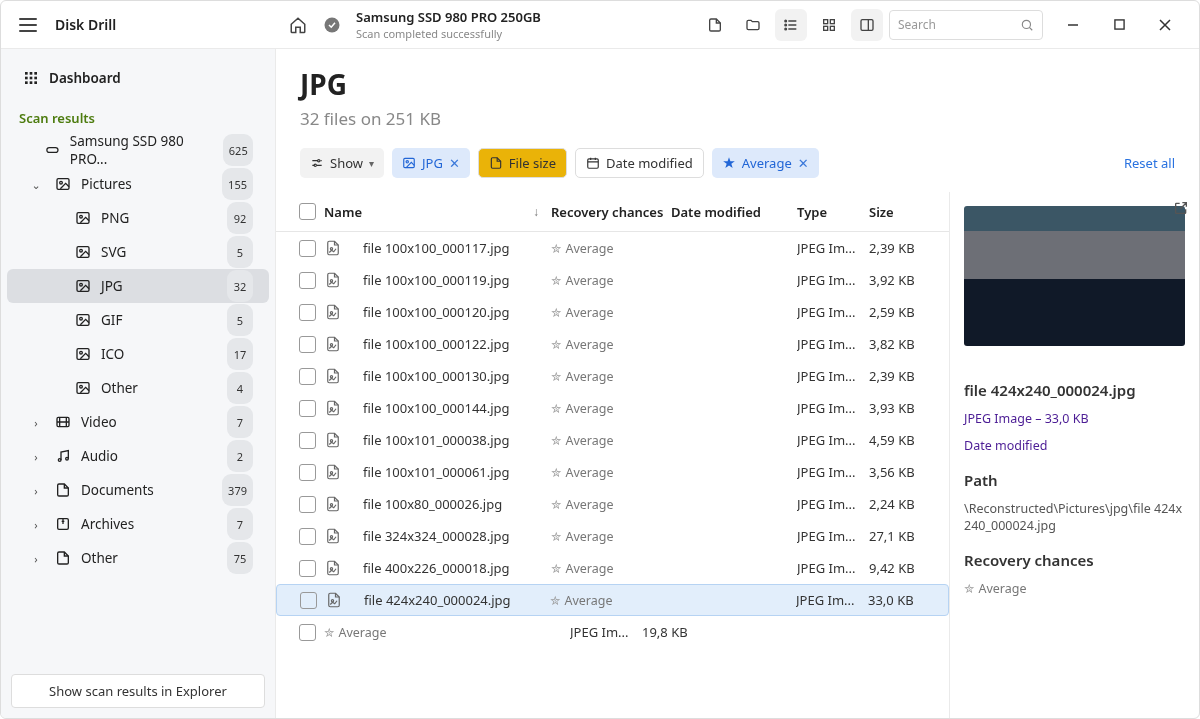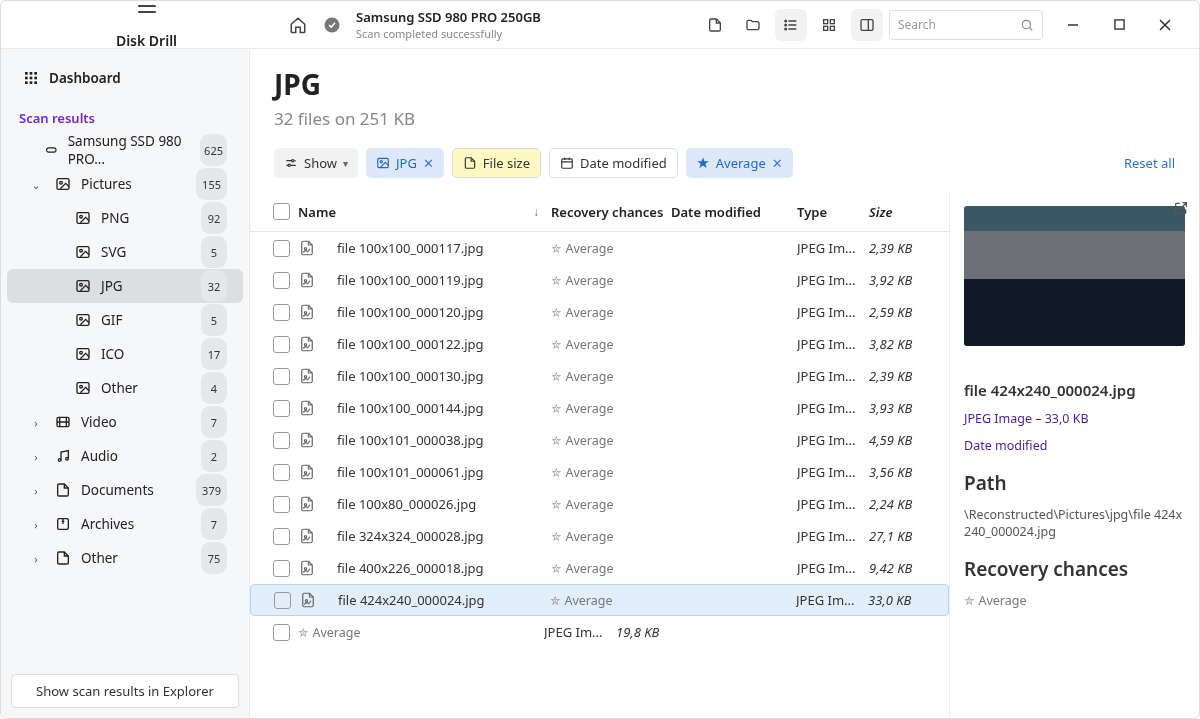--- a/index.html
+++ b/index.html
@@ -1,45 +1,45 @@
 <!DOCTYPE html>
 <html><head>
 <meta charset="utf-8">
 <style>
 * { margin: 0; padding: 0; box-sizing: border-box; font-family: -apple-system, "Segoe UI", system-ui, sans-serif; }
 body { width: 1200px; height: 719px; background: #fff; overflow: hidden; border: 1px solid #ddd; border-radius: 6px; display: flex; flex-direction: column; }
 
 
 .topbar { height: 48px; display: flex; align-items: center; padding: 0 18px; gap: 14px; border-bottom: 1px solid #eaeaea; }
-.topbar-left { display: flex; align-items: center; gap: 18px; width: 255px; flex-direction: column; }
+.topbar-left { display: flex; align-items: center; gap: 18px; width: 255px; }
 .hamburger { width: 18px; height: 14px; display: flex; flex-direction: column; justify-content: space-between; }
 .hamburger span { height: 2px; background: #444; border-radius: 2px; }
 .app-title { font-weight: 600; font-size: 14px; color: #222; }
 .topbar-center { display: flex; align-items: center; gap: 14px; flex: 1; }
 .tb-ic { width: 20px; height: 20px; display: flex; align-items: center; justify-content: center; color: #444; }
 .scan-title { font-weight: 600; font-size: 13px; color: #222; }
 .scan-sub { font-size: 11px; color: #888; }
 .topbar-right { display: flex; align-items: center; gap: 6px; }
 .sq-btn { width: 32px; height: 32px; border-radius: 6px; display: flex; align-items: center; justify-content: center; color: #444; }
 .sq-btn.active { background: #f2f2f2; }
 .search-box { width: 154px; height: 30px; border: 1px solid #ddd; border-radius: 4px; display: flex; align-items: center; padding: 0 8px; font-size: 12px; color: #999; justify-content: space-between; }
 .win-ctrl { width: 32px; height: 32px; display: flex; align-items: center; justify-content: center; color: #333; margin-left: 8px; }
 
 
 .body { flex: 1; display: flex; overflow: hidden; }
-.sidebar { width: 249px; background: #f6f7f9; display: flex; flex-direction: column; border-right: 1px solid #eaeaea; }
+.sidebar { width: 275px; background: #f6f7f9; display: flex; flex-direction: column; border-right: 1px solid #eaeaea; }
 .side-scroll { flex: 1; overflow-y: auto; padding-top: 12px; }
 .side-item { display: flex; align-items: center; height: 34px; padding: 0 16px; font-size: 13.5px; color: #222; gap: 10px; border-radius: 6px; margin: 0 6px; position: relative; }
 .side-item.head { font-weight: 600; }
 .side-item.sub { padding-left: 48px; }
 .side-item.sub2 { padding-left: 68px; }
 .side-item.selected { background: #dcdee2; }
 .side-chev { width: 14px; display: flex; align-items: center; justify-content: center; font-size: 11px; color: #555; position: absolute; left: 22px; }
 .side-count { margin-left: auto; background: #e5e7ea; color: #333; font-size: 11px; min-width: 26px; height: 18px; border-radius: 9px; display: flex; align-items: center; justify-content: center; padding: 16px 6px; }
-.section-label { font-size: 13px; font-weight: 600; color: #6d28d9; padding: 14px 18px 6px; }
+.section-label { font-size: 13px; font-weight: 600; color: #4d7c0f; padding: 14px 18px 6px; }
 .explorer-btn { margin: 10px; height: 34px; border: 1px solid #ddd; border-radius: 4px; display: flex; align-items: center; justify-content: center; font-size: 13px; color: #333; background: #fff; }
 
 
 .main { flex: 1; display: flex; flex-direction: column; overflow: hidden; position: relative; }
 .main-head { padding: 16px 24px 10px; }
 .page-title { font-size: 28px; font-weight: 700; color: #222; }
 .page-sub { font-size: 17px; color: #888; margin-top: 4px; }
 .filter-bar { display: flex; align-items: center; gap: 8px; padding: 8px 24px 14px; }
 .chip { height: 30px; border-radius: 5px; display: flex; align-items: center; gap: 6px; padding: 0 10px; font-size: 13px; background: #f2f2f2; color: #333; }
 .chip.blue { background: #dde9fb; color: #2266d6; }
@@ -49,35 +49,35 @@
 
 .table-wrap { flex: 1; display: flex; overflow: hidden; }
 .table { flex: 1; overflow-y: auto; }
 .th-row { display: flex; align-items: center; height: 40px; padding: 0 14px; border-bottom: 1px solid #e6e6e6; font-size: 13px; font-weight: 600; color: #222; }
 .cell-chk { width: 34px; display: flex; align-items: center; justify-content: center; }
 .chk { width: 17px; height: 17px; border: 1.5px solid #999; border-radius: 3px; }
 .cell-name { flex: 1; display: flex; align-items: center; gap: 21px; min-width: 0; }
 .cell-rec { width: 120px; }
 .cell-mod { width: 110px; }
 .cell-type { width: 72px; white-space: nowrap; overflow: hidden; text-overflow: ellipsis; margin-left: 16px; }
-.cell-size { width: 66px; font-style: italic; }
+.cell-size { width: 66px; }
 .row { display: flex; align-items: center; height: 32px; padding: 0 14px; font-size: 13px; color: #333; }
 .row.selected { background: #e2eefb; border: 1px solid #b6d3f3; border-radius: 4px; }
 .ftype-ic { width: 18px; height: 18px; flex-shrink: 0; }
 .rec-badge { display: flex; align-items: center; gap: 4px; color: #777; font-size: 12.5px; }
 .star { color: #999; }
 .sort-ic { margin-left: auto; margin-right: 12px; color: #777; font-size: 12px; }
 
 
 .details { width: 250px; border-left: 1px solid #eaeaea; padding: 14px; display: flex; flex-direction: column; gap: 10px; font-size: 13px; color: #333; overflow-y: auto; position: relative; }
 .pop-ic { position: absolute; top: 8px; right: 10px; color: #555; }
 .preview { width: 100%; height: 140px; background: linear-gradient(to bottom, #3b5665 0%, #3b5665 18%, #6d6f76 18%, #6d6f76 52%, #101928 52%, #101928 100%); border-radius: 3px; }
 .d-title { font-weight: 600; font-size: 15px; }
 .d-sub { color: #4c1d95; font-size: 12.5px; }
-.d-sec { font-weight: 600; margin-top: 6px; font-size: 19px; }
+.d-sec { font-weight: 600; margin-top: 6px; font-size: 15px; }
 .d-txt { color: #555; font-size: 12.5px; word-break: break-all; }
 
 
 .footer { height: 50px; border-top: 1px solid #eaeaea; display: flex; align-items: center; justify-content: flex-end; padding: 0 14px; }
 .recover-btn { height: 32px; background: #1d84f0; color: #fff; border: none; border-radius: 5px; padding: 0 14px; font-size: 13px; }
 
 svg { display: block; }
 </style>
 </head>
 <body>
@@ -326,21 +326,21 @@
       </div>
       <div class="chip blue">
         <svg width="14" height="14" viewBox="0 0 24 24" fill="none" stroke="currentColor" stroke-width="2">
             <rect x="3" y="4" width="18" height="16" rx="2"></rect>
             <circle cx="9" cy="10" r="2"></circle>
             <path d="M21 16l-5-5-8 8"></path>
           </svg>
         <span>JPG</span>
         <span class="x">✕</span>
       </div>
-      <div class="chip" style="background:#fef9c3;border:1px solid #ddd">
+      <div class="chip" style="background:#eab308;border:1px solid #ddd">
         <svg width="14" height="14" viewBox="0 0 24 24" fill="none" stroke="currentColor" stroke-width="2">
             <path d="M14 3H6a2 2 0 00-2 2v14a2 2 0 002 2h12a2 2 0 002-2V9z"></path>
             <path d="M14 3v6h6"></path>
           </svg>
         <span>File size</span>
       </div>
       <div class="chip" style="background:#fff;border:1px solid #ddd">
         <svg width="14" height="14" viewBox="0 0 24 24" fill="none" stroke="currentColor" stroke-width="2">
             <rect x="3" y="5" width="18" height="16" rx="2"></rect>
             <path d="M3 10h18M8 3v4M16 3v4"></path>

